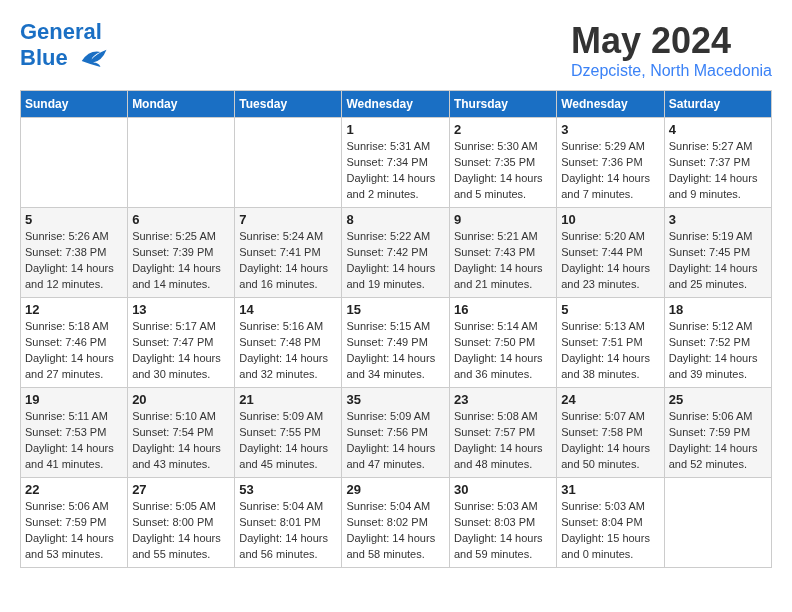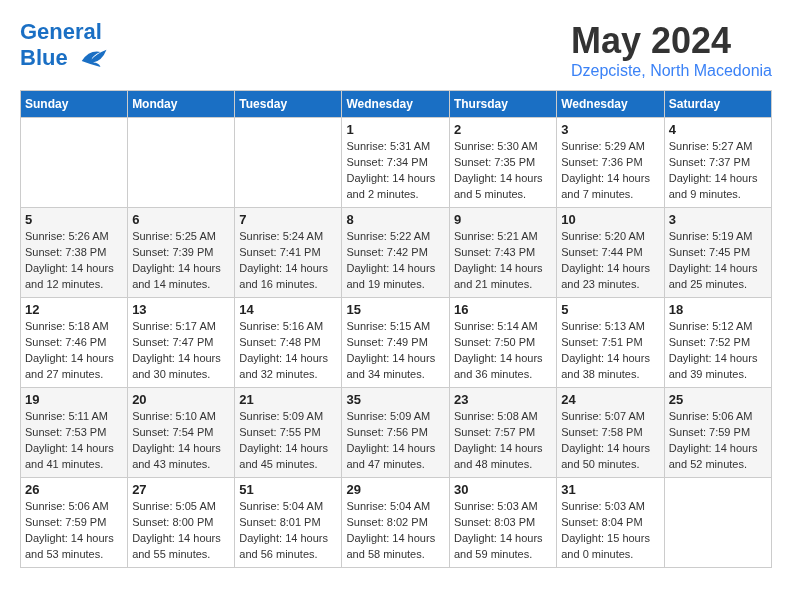--- a/index.html
+++ b/index.html
@@ -228,29 +228,29 @@
           <div class="day-num">24</div>
           <div class="day-info">Sunrise: 5:07 AM<br>Sunset: 7:58 PM<br>Daylight: 14 hours<br>and 50 minutes.</div>
         </td>
         <td>
           <div class="day-num">25</div>
           <div class="day-info">Sunrise: 5:06 AM<br>Sunset: 7:59 PM<br>Daylight: 14 hours<br>and 52 minutes.</div>
         </td>
       </tr>
       <tr>
         <td>
-          <div class="day-num">26</div>
+          <div class="day-num">22</div>
           <div class="day-info">Sunrise: 5:06 AM<br>Sunset: 7:59 PM<br>Daylight: 14 hours<br>and 53 minutes.</div>
         </td>
         <td>
           <div class="day-num">27</div>
           <div class="day-info">Sunrise: 5:05 AM<br>Sunset: 8:00 PM<br>Daylight: 14 hours<br>and 55 minutes.</div>
         </td>
         <td>
-          <div class="day-num">51</div>
+          <div class="day-num">53</div>
           <div class="day-info">Sunrise: 5:04 AM<br>Sunset: 8:01 PM<br>Daylight: 14 hours<br>and 56 minutes.</div>
         </td>
         <td>
           <div class="day-num">29</div>
           <div class="day-info">Sunrise: 5:04 AM<br>Sunset: 8:02 PM<br>Daylight: 14 hours<br>and 58 minutes.</div>
         </td>
         <td>
           <div class="day-num">30</div>
           <div class="day-info">Sunrise: 5:03 AM<br>Sunset: 8:03 PM<br>Daylight: 14 hours<br>and 59 minutes.</div>
         </td>

